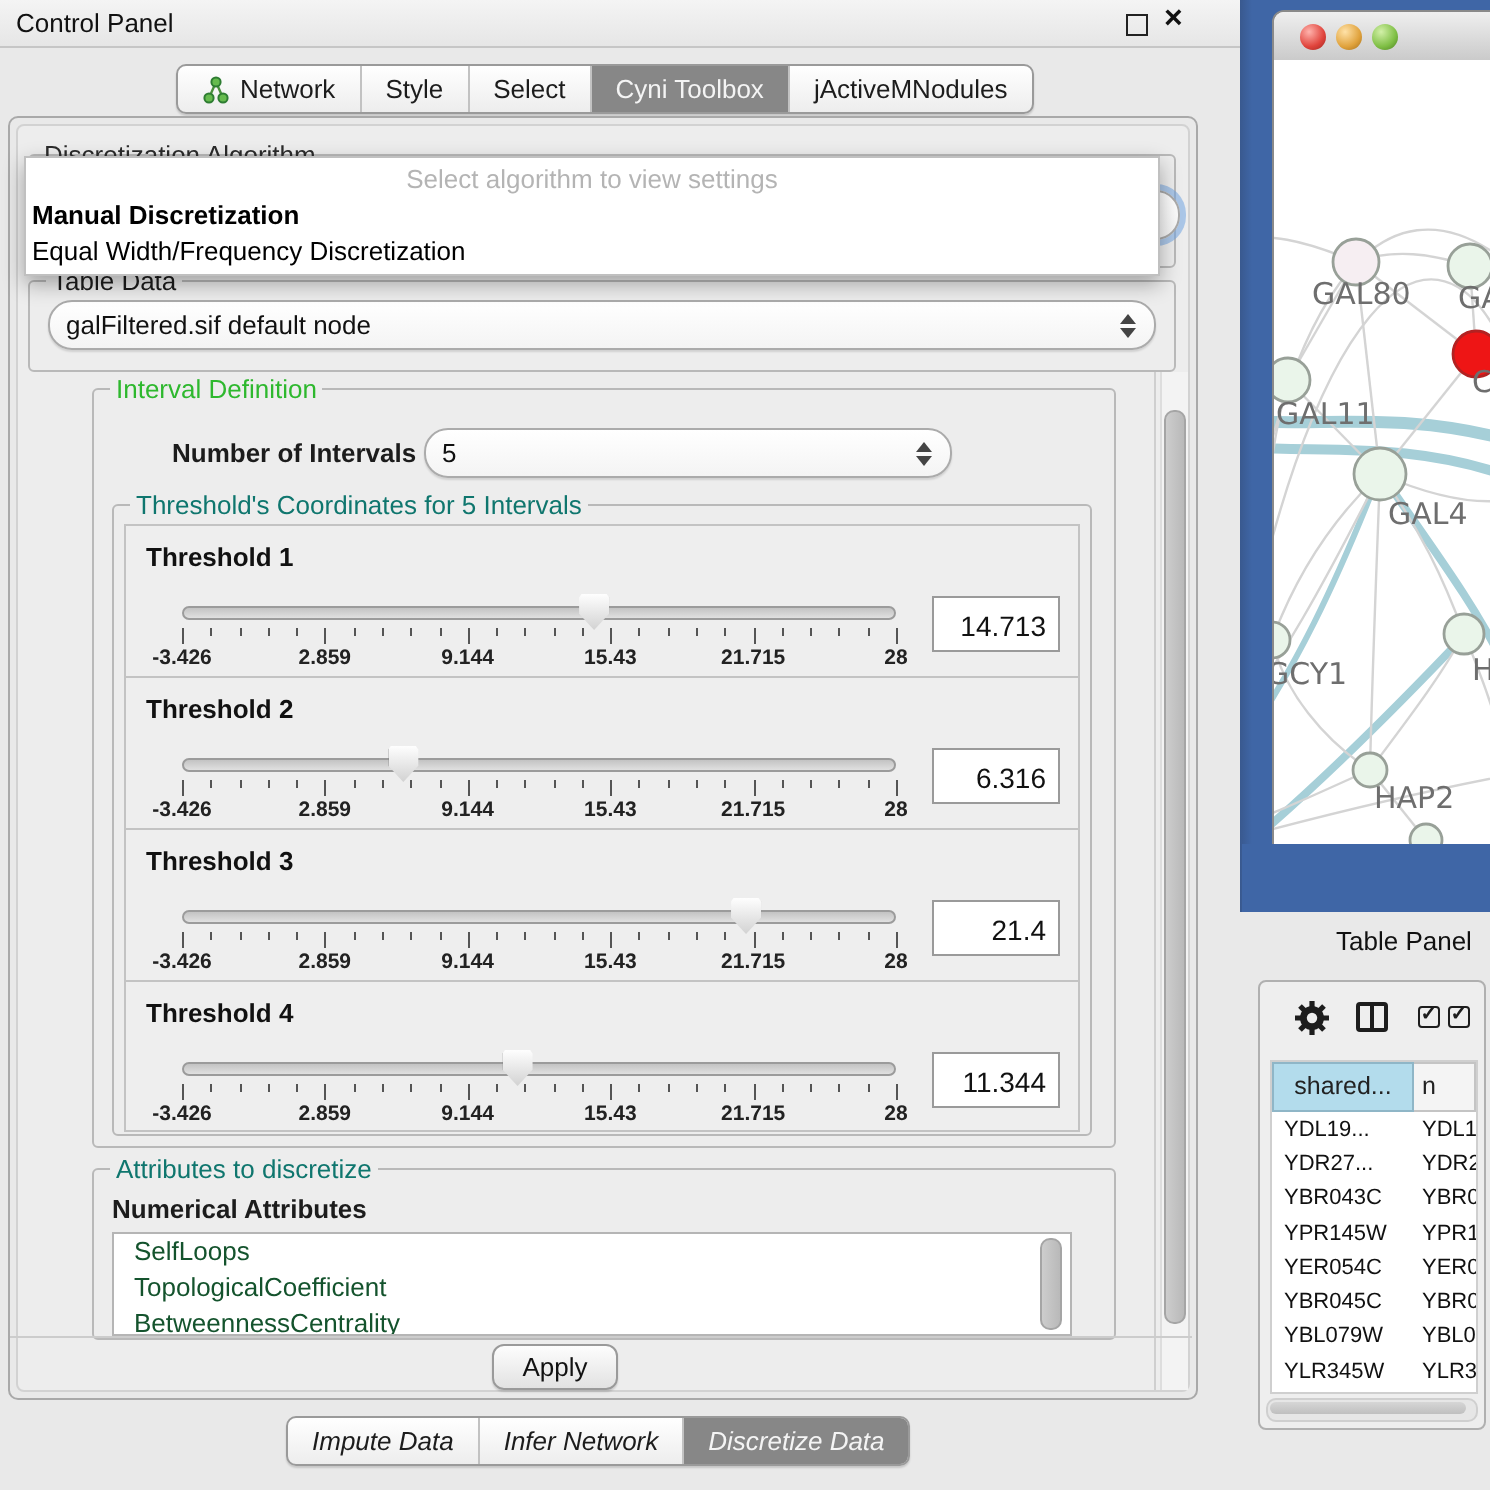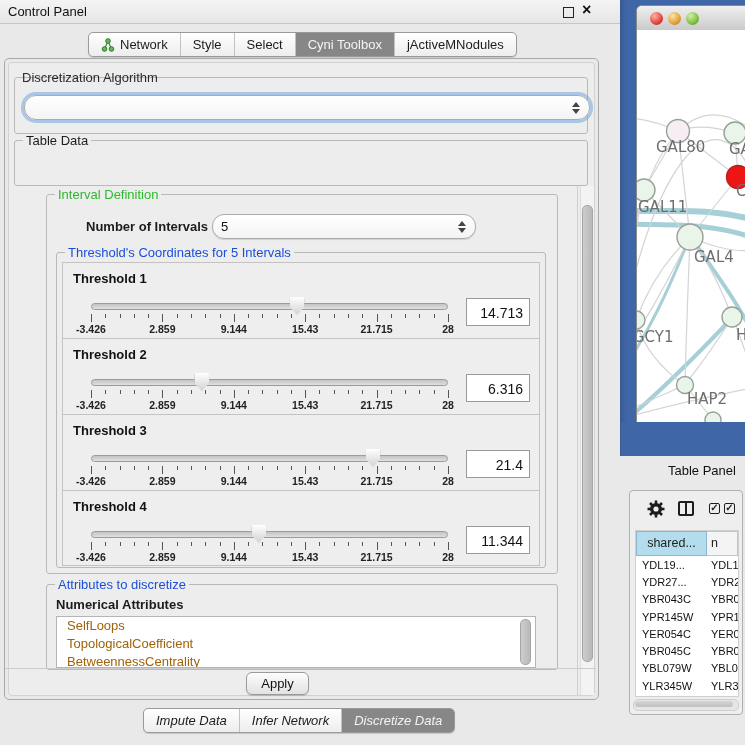--- a/index.html
+++ b/index.html
@@ -23,21 +23,21 @@
   .tab.sel{background:#878787;color:#f4f4f4;}
   #top-tabs{left:88px;top:32px;}
   #bottom-tabs{left:143px;top:708px;font-style:italic;}
 
   .main-panel{left:4px;top:58px;width:593px;height:640px;border:1px solid #a9a9a9;border-radius:5px;}
   .main-panel-inner{left:8px;top:62px;width:585px;height:632px;border:1px solid #d2d2d2;border-radius:4px;background:#ededed;}
 
   .groupbox{border:1px solid #b9b9b9;border-radius:3px;}
   .grouptitle{position:absolute;top:-8px;left:8px;background:#ededed;padding:0 3px;font-size:13px;}
   .gt-green{color:#2eb82e;}
-  .gt-blue{color:#1d4ed8;}
+  .gt-blue{color:#0f766e;}
 
   .combo{background:linear-gradient(#ffffff,#f4f4f4);border:1px solid #ababab;border-radius:12px;
          display:flex;align-items:center;padding:0 8px;box-shadow:0 1px 1px rgba(0,0,0,.12);}
   .combo .cval{flex:1;font-size:13px;color:#111;}
   .spinner{width:9px;height:12px;position:relative;margin-left:6px;}
   .spinner::before{content:"";position:absolute;left:0;top:0;border-left:4.5px solid transparent;
         border-right:4.5px solid transparent;border-bottom:5px solid #444;}
   .spinner::after{content:"";position:absolute;left:0;bottom:0;border-left:4.5px solid transparent;
         border-right:4.5px solid transparent;border-top:5px solid #444;}
   .focusring{box-shadow:0 0 0 3px rgba(115,165,225,.55);}
@@ -63,21 +63,21 @@
   .tick{position:absolute;top:0;width:1px;background:#555;}
   .tick.minor{height:4px;}
   .tick.major{height:8px;}
   .scale-labels{position:absolute;left:0;top:26px;width:100%;height:13px;}
   .scale-lab{position:absolute;transform:translateX(-50%);font-size:10.5px;font-weight:bold;color:#222;white-space:nowrap;}
   .valbox{position:absolute;right:9px;top:35px;width:64px;height:28px;background:#fff;border:1px solid #9a9a9a;
           font-size:14px;color:#111;text-align:right;line-height:28px;padding-right:6px;box-sizing:border-box;}
 
   
   .listbox{background:#fff;border:1px solid #b5b5b5;overflow:hidden;}
-  .attr-item{font-size:13px;color:#a16207;padding:1px 0 1px 10px;line-height:16px;white-space:nowrap;}
+  .attr-item{font-size:13px;color:#14532d;padding:1px 0 1px 10px;line-height:16px;white-space:nowrap;}
   .vscroll-thumb{position:absolute;background:linear-gradient(90deg,#cdcdcd,#b9b9b9);border:1px solid #a5a5a5;border-radius:5px;}
 
   .apply-btn{left:246px;top:672px;width:61px;height:21px;border:1px solid #9a9a9a;border-radius:6px;
              background:linear-gradient(#fdfdfd,#e2e2e2);text-align:center;line-height:21px;font-size:13px;color:#111;
              box-shadow:0 1px 1px rgba(0,0,0,.15);}
 
   
   .blue{left:620px;top:0;width:125px;height:456px;background:linear-gradient(90deg,#39598f 0,#3f66a6 6px,#3f66a6 100%);}
   .netwin{left:636px;top:5px;width:109px;height:417px;background:#fff;border:1px solid #8a8a8a;
           border-radius:6px 0 0 0;overflow:hidden;}
@@ -151,23 +151,32 @@
   <div class="abs main-panel"></div>
   <div class="abs main-panel-inner"></div>
 
   <span class="abs" style="left:22px;top:70px;color:#2b2b2b;z-index:5">Discretization Algorithm</span>
   <div class="abs groupbox" style="left:14px;top:77px;width:572px;height:55px;z-index:4"></div>
   <div class="abs combo focusring" style="left:24px;top:95px;width:566px;height:25px;z-index:6;box-sizing:border-box">
     <span class="cval"></span>
     <span class="spinner"></span>
   </div>
 
+  <div class="abs popup">
+    <div class="popup-hint">Select algorithm to view settings</div>
+    <div class="popup-opt1">Manual Discretization</div>
+    <div class="popup-opt2">Equal Width/Frequency Discretization</div>
+  </div>
 
   <div class="abs groupbox" style="left:14px;top:140px;width:572px;height:44px">
     <span class="grouptitle" style="color:#1c1c1c">Table Data</span>
+  </div>
+  <div class="abs combo" style="left:24px;top:150px;width:554px;height:25px;box-sizing:border-box">
+    <span class="cval">galFiltered.sif default node</span>
+    <span class="spinner"></span>
   </div>
 
   <div class="abs scroll-border"></div>
   <div class="abs scroll-track"></div>
   <div class="abs vscroll-thumb" style="left:582px;top:205px;width:9px;height:455px"></div>
 
   <div class="abs groupbox" style="left:46px;top:194px;width:510px;height:378px">
     <span class="grouptitle gt-green">Interval Definition</span>
   </div>
   <span class="abs" style="left:86px;top:219px;font-weight:bold">Number of Intervals</span>

